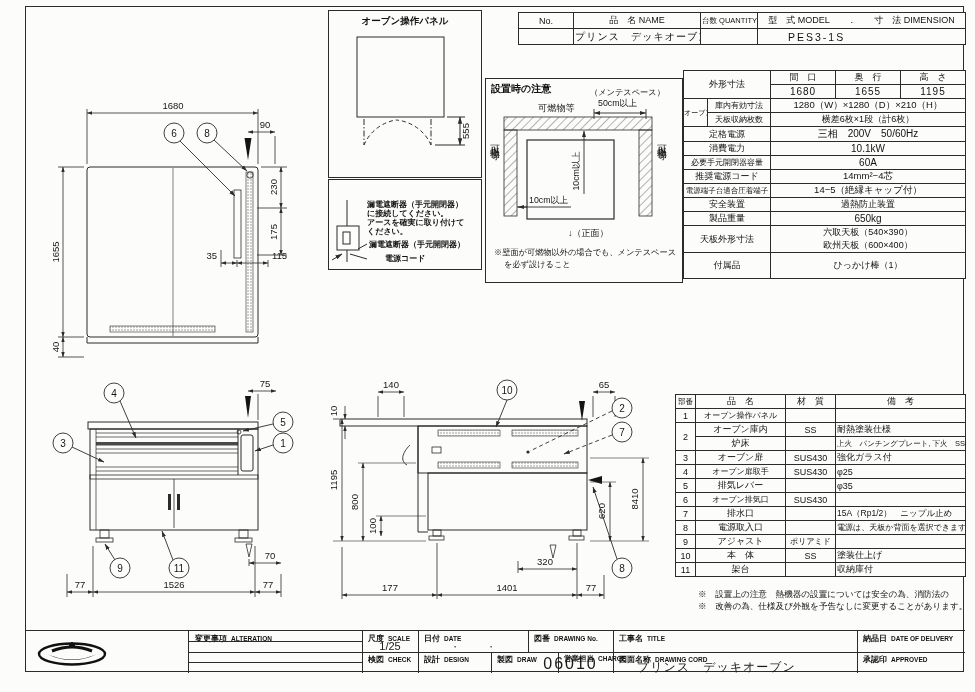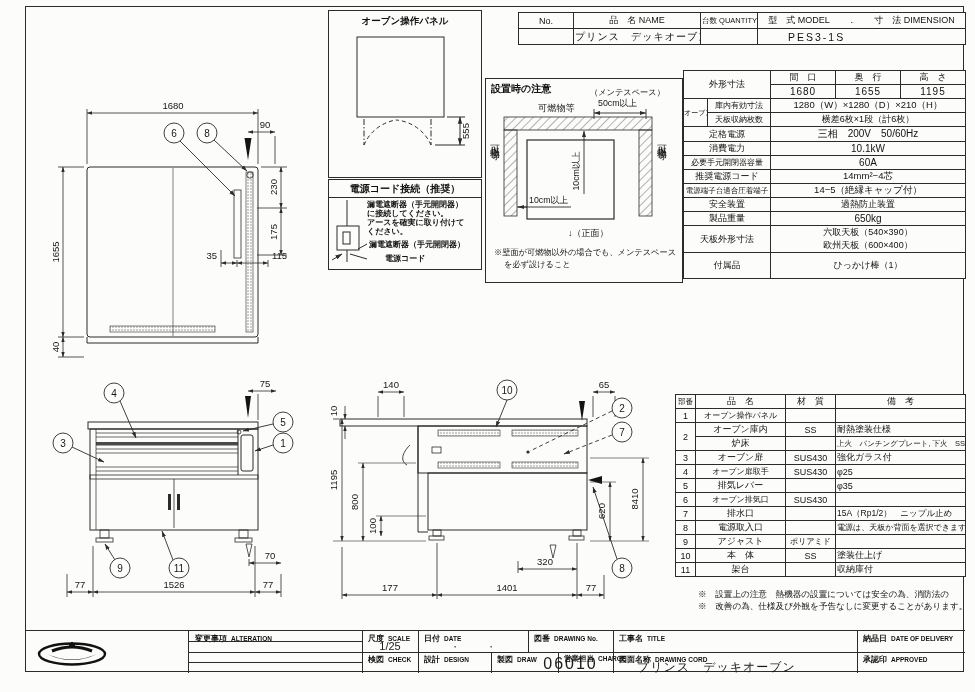--- a/index.html
+++ b/index.html
@@ -233,21 +233,20 @@
         <path d="M102,116 A42,42 0 0 0 67,91" stroke-dasharray="4 3"></path>
         <line x1="118" y1="88" x2="136" y2="88"></line>
         <line x1="106" y1="116" x2="136" y2="116"></line>
         <line x1="131" y1="88" x2="131" y2="116" marker-start="url(#arwT)" marker-end="url(#arwT)"></line>
       </g>
       <text transform="rotate(-90 140 102)" x="140" y="102" text-anchor="middle">555</text>
     </svg>
   </div>
 
   <div class="abs" style="left:328px;top:179px;width:152px;height:89px;border:1px solid #2b2b2b;">
-    <div class="boxtitle" style="border-bottom:1px solid #2b2b2b;padding:2px 0 1px;">電源コード接続（推奨）</div>
     <svg width="152" height="72" style="left:0;top:16px">
       <defs>
         <marker id="arwW" viewBox="0 0 10 10" refX="9.5" refY="5" markerWidth="7" markerHeight="7" orient="auto">
             <path d="M0,1.8 L10,5 L0,8.2 z" fill="#2b2b2b"></path>
           </marker>
       </defs>
       <g stroke="#2b2b2b" stroke-width="1" fill="none">
         <line x1="18" y1="4" x2="18" y2="66"></line>
         <rect x="8" y="30" width="22" height="24" fill="#fdfdfc"></rect>
         <rect x="14" y="36" width="7" height="12"></rect>

